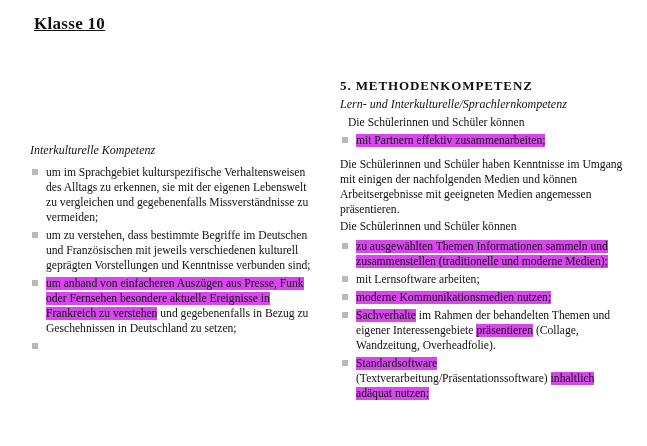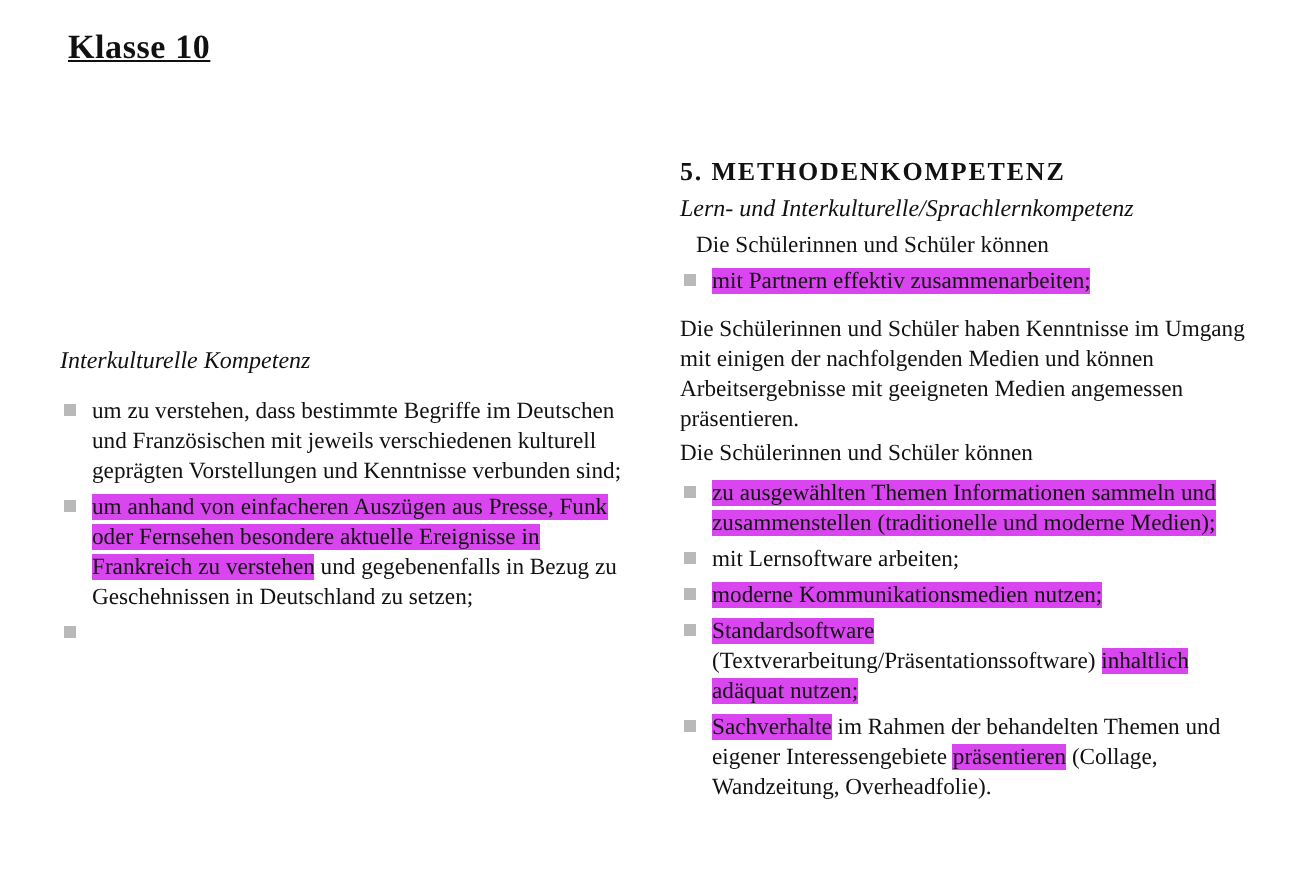--- a/index.html
+++ b/index.html
@@ -92,21 +92,21 @@
 <div class="page">
 
   <h1 class="page-title">Klasse 10</h1>
 
   <div class="columns">
 
     <div class="col col-left">
       <p class="heading-italic">Interkulturelle Kompetenz</p>
       <div class="spacer-xs"></div>
       <ul class="bullets" id="left-bullets">
-          <li><span class="sq"></span></li>
+          <li><span class="sq"></span><span>um im Sprachgebiet kulturspezifische Verhaltensweisen des Alltags zu erkennen, sie mit der eigenen Lebenswelt zu vergleichen und gegebenenfalls Missverständnisse zu vermeiden;</span></li>
           <li><span class="sq"></span><span>um zu verstehen, dass bestimmte Begriffe im Deutschen und Französischen mit jeweils verschiedenen kulturell geprägten Vorstellungen und Kenntnisse verbunden sind;</span></li>
           <li><span class="sq"></span><span class="hl">um anhand von einfacheren Auszügen aus Presse, Funk oder Fernsehen besondere aktuelle Ereignisse in Frankreich zu verstehen</span><span> und gegebenenfalls in Bezug zu Geschehnissen in Deutschland zu setzen;</span></li>
           <li><span class="sq"></span></li>
         </ul>
     </div>
 
     <div class="col col-right">
       <p class="section-head">5. METHODENKOMPETENZ</p>
       <p class="heading-italic">Lern- und Interkulturelle/Sprachlernkompetenz</p>
       <p class="para para-indent">Die Schülerinnen und Schüler können</p>
@@ -114,19 +114,19 @@
           <li><span class="sq"></span><span class="hl">mit Partnern effektiv zusammenarbeiten;</span></li>
         </ul>
       <div class="spacer-sm"></div>
       <p class="para">Die Schülerinnen und Schüler haben Kenntnisse im Umgang mit einigen der nachfolgenden Medien und können Arbeitsergebnisse mit geeigneten Medien angemessen präsentieren.</p>
       <p class="para">Die Schülerinnen und Schüler können</p>
       <div class="spacer-xs"></div>
       <ul class="bullets" id="right-bullets-2">
           <li><span class="sq"></span><span class="hl">zu ausgewählten Themen Informationen sammeln und zusammenstellen (traditionelle und moderne Medien);</span></li>
           <li><span class="sq"></span><span>mit Lernsoftware arbeiten;</span></li>
           <li><span class="sq"></span><span class="hl">moderne Kommunikationsmedien nutzen;</span></li>
+          <li><span class="sq"></span><span class="hl">Sachverhalte</span><span> im Rahmen der behandelten Themen und eigener Interessengebiete </span><span class="hl">präsentieren</span><span> (Collage, Wandzeitung, Overheadfolie).</span></li>
           <li><span class="sq"></span><span class="hl">Standardsoftware</span><span> (Textverarbeitung/Präsentationssoftware) </span><span class="hl">inhaltlich adäquat nutzen;</span></li>
-          <li><span class="sq"></span><span class="hl">Sachverhalte</span><span> im Rahmen der behandelten Themen und eigener Interessengebiete </span><span class="hl">präsentieren</span><span> (Collage, Wandzeitung, Overheadfolie).</span></li>
         </ul>
     </div>
 
   </div>
 </div>
 
 </body></html>

